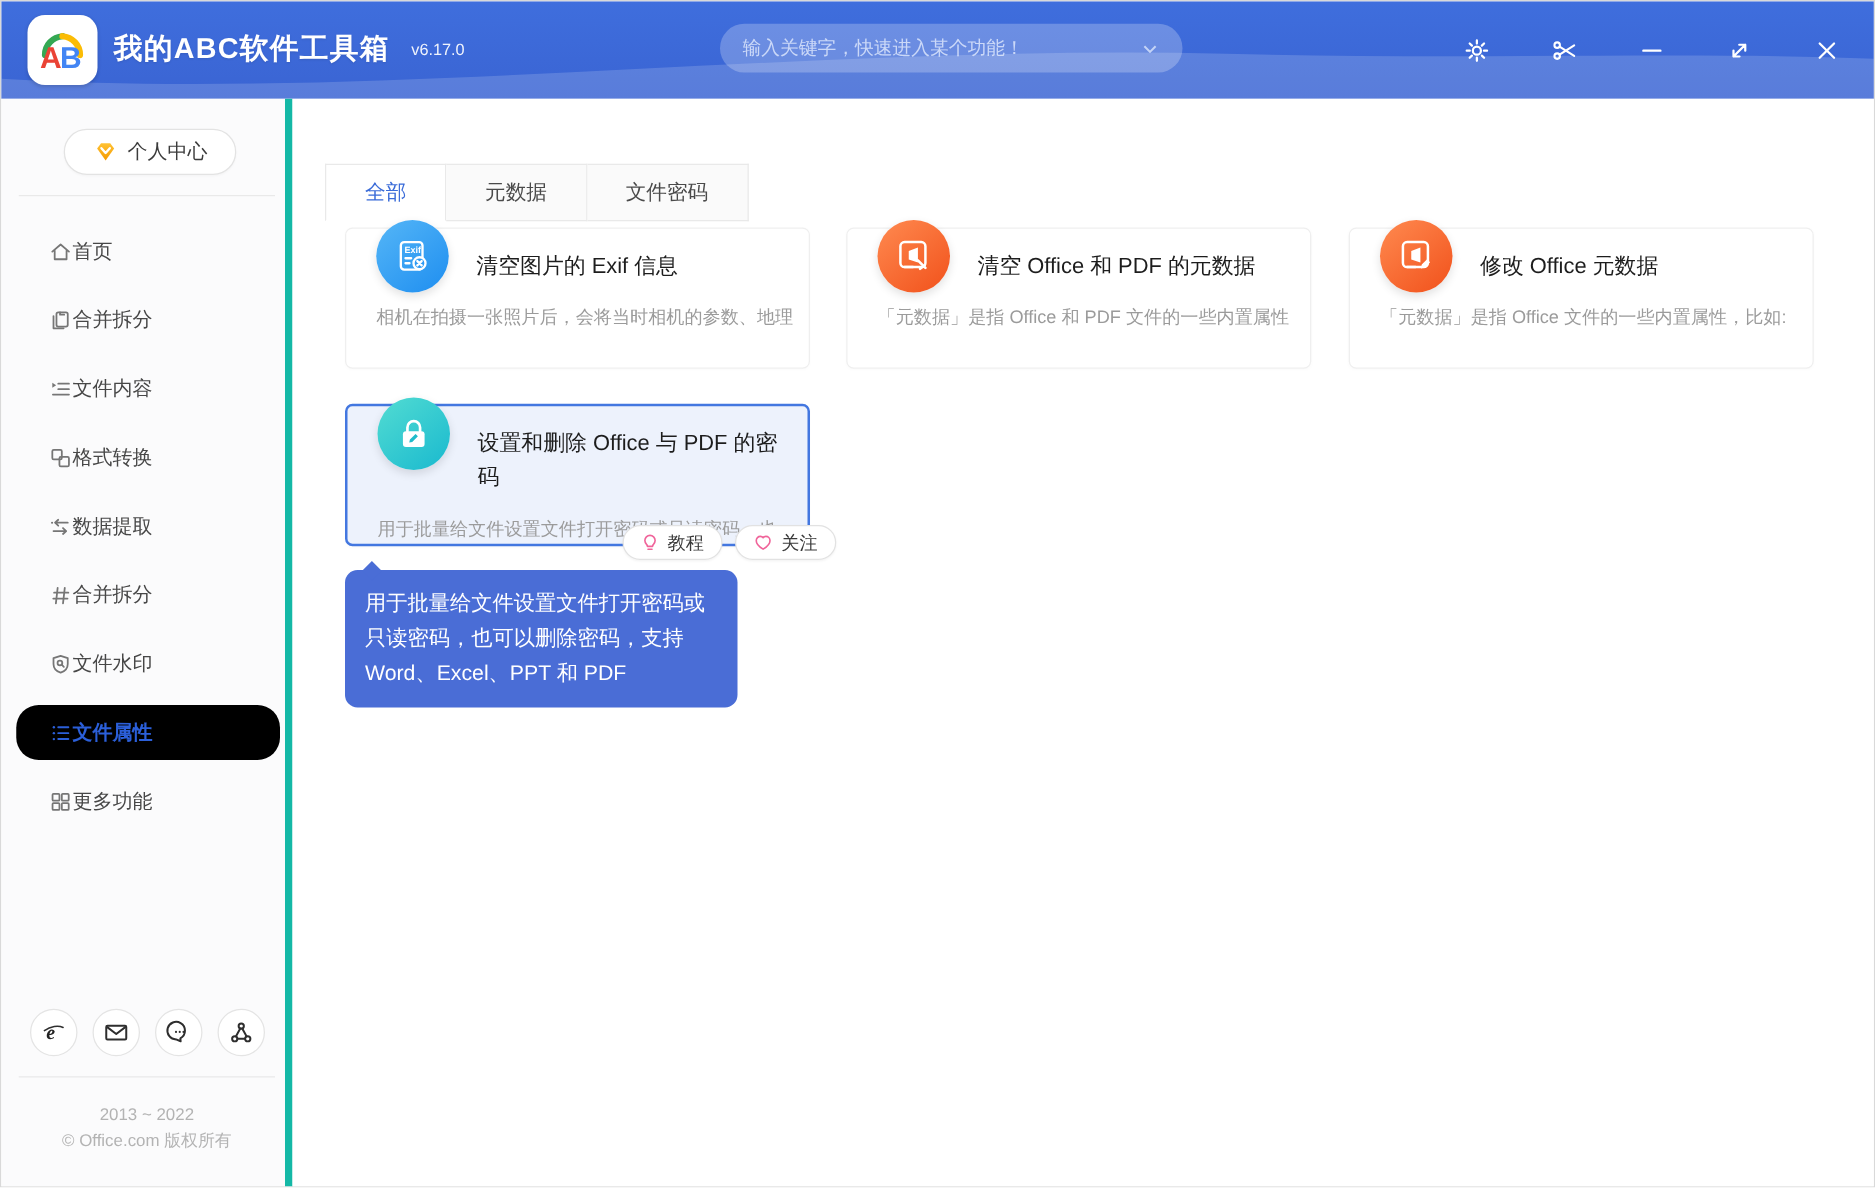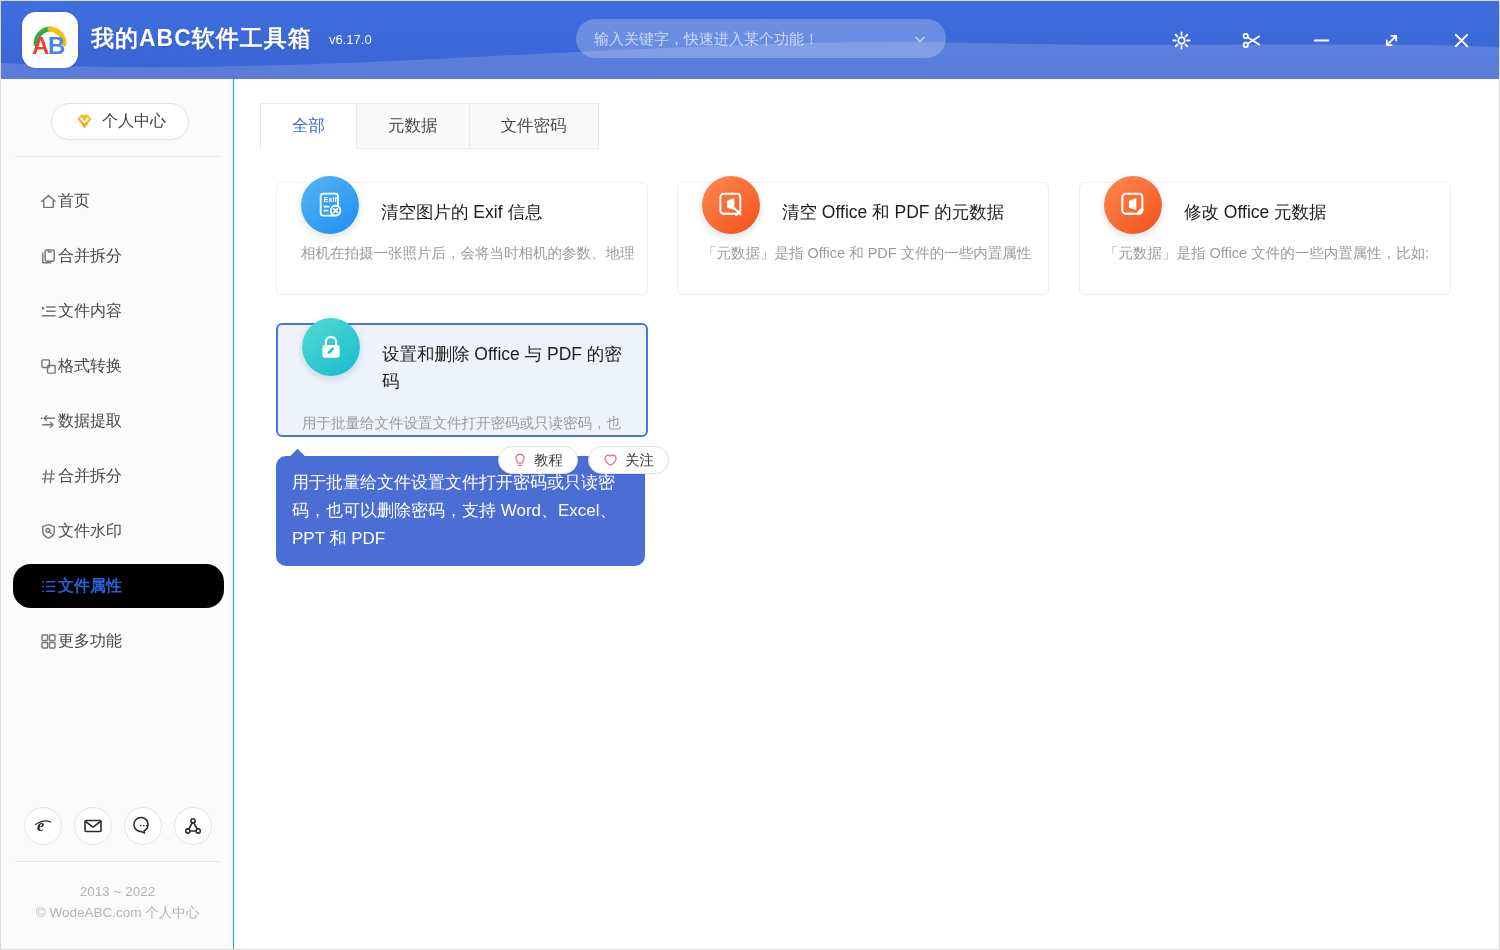--- a/index.html
+++ b/index.html
@@ -39,21 +39,21 @@
   }
   .search-box input::placeholder { color:rgba(235,242,255,.75); }
   .search-caret { color:rgba(235,242,255,.7); width:16px; height:16px; }
   .win-controls { position:absolute; right:14px; top:0; height:78px; display:flex; align-items:center; gap:34px; padding-right:8px; }
   .win-btn { width:36px; height:36px; display:flex; align-items:center; justify-content:center; cursor:pointer; }
   .win-btn svg { stroke:#fff; }
 
   
   .sidebar {
     position:absolute; left:0; top:78px; width:233px; height:872px;
-    background:#fbfbfc; border-right:1px solid #14b8a6;
+    background:#fbfbfc; border-right:6px solid #14b8a6;
   }
   .profile-btn {
     position:absolute; left:50px; top:24px; width:138px; height:37px;
     background:#fff; border:1px solid #e3e3e3; border-radius:19px;
     display:flex; align-items:center; justify-content:center; gap:7px;
     font-size:16px; color:#3c3c3c; cursor:pointer; box-shadow:0 1px 2px rgba(0,0,0,.03);
   }
   .side-divider { position:absolute; left:14px; width:205px; height:1px; background:#e9e9e9; }
   .divider-top { top:77px; }
   .divider-bottom { bottom:89px; }
@@ -72,21 +72,21 @@
   }
   .social-btn svg { stroke:#2e2e2e; }
   .copyright { position:absolute; left:0; bottom:28px; width:233px; text-align:center; color:#b3b3b3; font-size:13.5px; line-height:21px; }
 
   
   .main { position:absolute; left:233px; top:78px; width:1267px; height:872px; background:#fff; }
   .tabs { position:absolute; left:26px; top:24px; display:flex; }
   .tab {
     height:46px; padding:15px 31px; display:flex; align-items:center;
     font-size:16.5px; color:#4a4a4a; background:#fafafa;
-    border:1px solid #e9e9e9; border-left:none; cursor:pointer;
+    border:1px solid #e9e9e9; border-left:none; cursor:pointer;margin-top:28px;
   }
   .tab:first-child { border-left:1px solid #e9e9e9; }
   .tab.active { background:#fff; color:#3a6bd8; border-bottom-color:#fff; }
 
   .card {
     position:absolute; width:372px; height:113px; background:#fff;
     border:1px solid #efefef; border-radius:6px; cursor:pointer;
     box-shadow:0 1px 3px rgba(0,0,0,.02);
   }
   .card .icon-circle {
@@ -104,27 +104,27 @@
   .card .card-desc {
     position:absolute; left:24px; top:61px; right:2px;
     font-size:14.5px; color:#9b9b9b; white-space:nowrap; overflow:hidden;
   }
   .card.highlight { background:#edf2fc; border:2px solid #4377e0; height:114px; }
   .card.highlight .card-desc { top:89px; }
 
   .pill-btn {
     position:absolute; height:28px; background:#fff; border:1px solid #e2e2e2; border-radius:14px;
     display:flex; align-items:center; justify-content:center; gap:7px; font-size:14.5px; color:#3a3a3a;
-    cursor:pointer; box-shadow:0 1px 2px rgba(0,0,0,.05); z-index:5;margin-top:26px;
+    cursor:pointer; box-shadow:0 1px 2px rgba(0,0,0,.05); z-index:5;
   }
   .btn-tutorial { left:264px; top:341px; width:80px; }
   .btn-follow  { left:354px; top:341px; width:81px; }
 
   .tooltip {
-    position:absolute; left:42px; top:377px; width:369px;
+    position:absolute; left:42px; top:377px; width:314px;
     background:#4a6dd6; color:#fff; border-radius:10px;
     padding:13px 16px; font-size:17px; line-height:28px; z-index:4;
   }
   .tooltip::before {
     content:""; position:absolute; left:16px; top:-5px; width:11px; height:11px;
     background:#4a6dd6; transform:rotate(45deg);
   }
 </style>
 </head>
 <body>
@@ -299,21 +299,21 @@
             <circle cx="5.8" cy="16" r="2.1"></circle>
             <circle cx="16.2" cy="16" r="2.1"></circle>
             <path d="M10.2 7.8L6.8 14 M11.8 7.8l3.4 6.2 M8 16h6"></path>
           </svg>
       </div>
     </div>
 
     <div class="side-divider divider-bottom"></div>
     <div class="copyright">
       <div>2013 ~ 2022</div>
-      <div>© WodeABC.com 个人中心</div>
+      <div>© Office.com 版权所有</div>
     </div>
   </div>
 
   <div class="main">
 
     <div class="tabs">
       <div class="tab active">全部</div>
       <div class="tab">元数据</div>
       <div class="tab">文件密码</div>
     </div>

